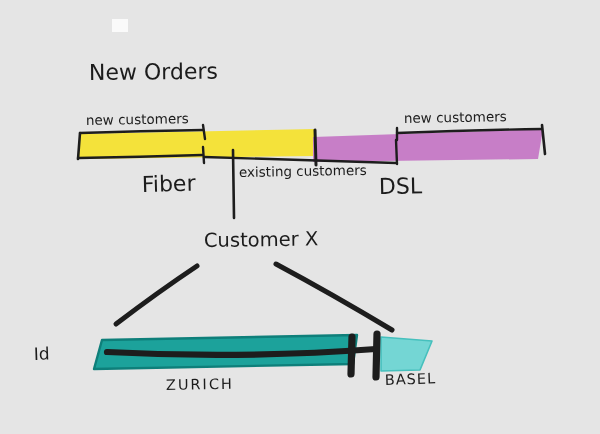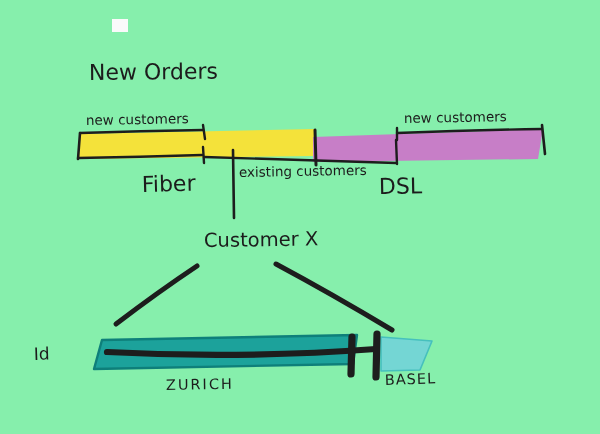--- a/index.html
+++ b/index.html
@@ -1,20 +1,20 @@
 <!DOCTYPE html>
 <html><head>
 <meta charset="utf-8">
 <style>
   html, body { margin: 0; padding: 0; background: #ffffff; }
   .stage {
     position: relative;
     width: 600px;
     height: 434px;
-    background: #86efac;
+    background: #e5e5e5;
     overflow: hidden;
     font-family: "DejaVu Sans", sans-serif;
   }
   svg { display: block; }
   .hw {
     font-family: "DejaVu Sans", sans-serif;
     fill: #1c1c1c;
   }
   .ink {
     stroke: #1d1d1d;

